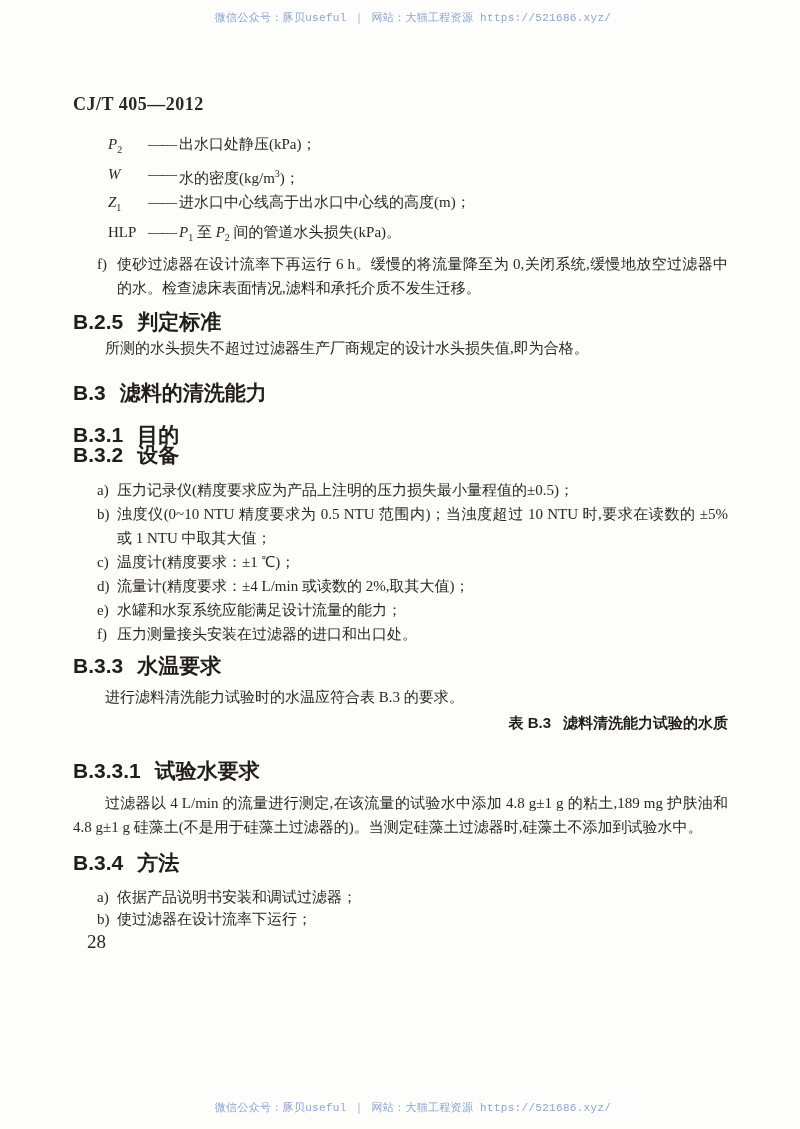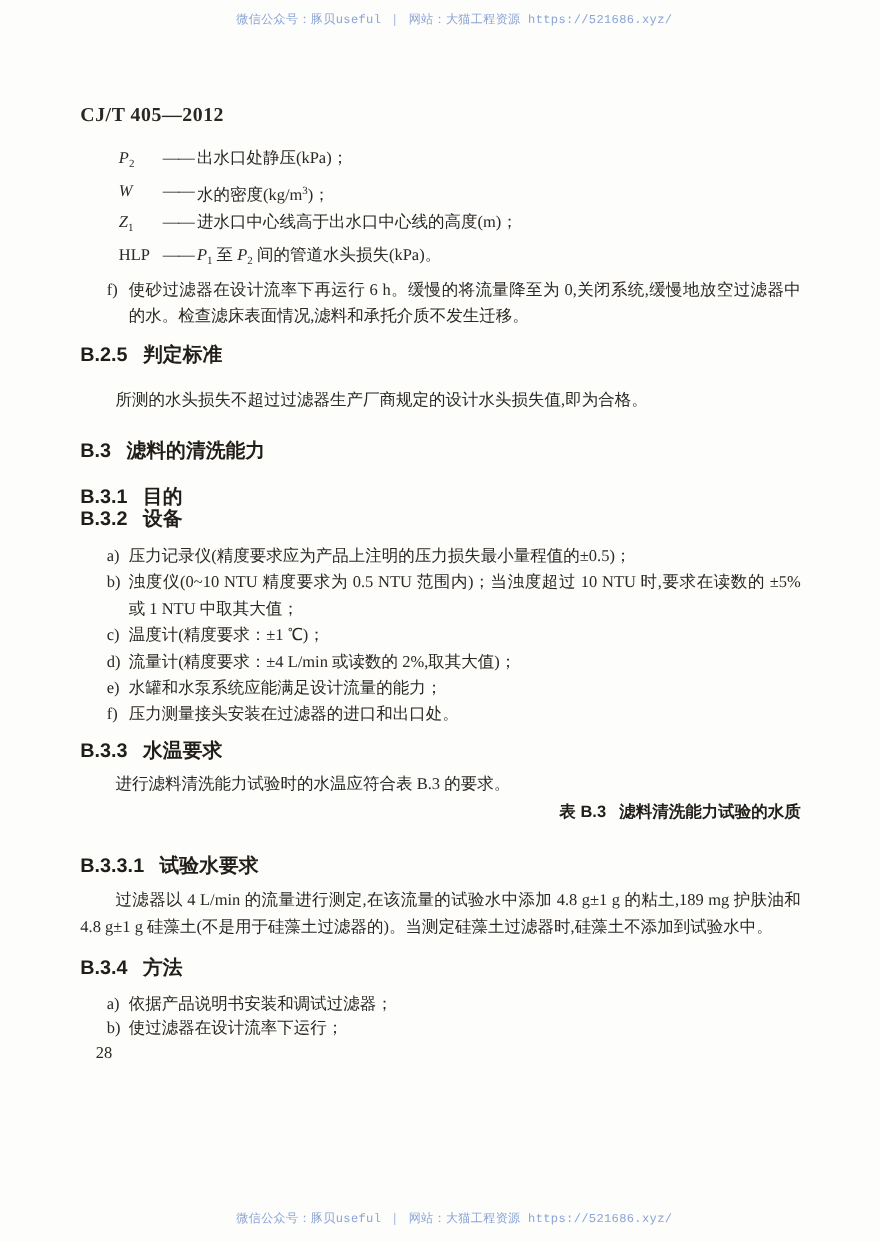--- a/index.html
+++ b/index.html
@@ -52,40 +52,40 @@
   }
   .li .marker { position: absolute; left: 24px; }
 
   .item-f { margin-top: 2px; }
 
   .h2 {
     display: flex;
     gap: 14px;
     font-family: "Liberation Sans", sans-serif;
     font-weight: bold;
-    font-size: 18px;
+    font-size: 21px;
     line-height: 20px;
     color: #211d18;
   }
   .mt-b25 { margin-top: 12px; }
   .mt-b3  { margin-top: 23px; }
   .mt-b31 { margin-top: 22px; }
   .mt-b32 { }
   .mt-b33 { margin-top: 10px; }
   .mt-b331{ margin-top: 28px; }
   .mt-b34 { margin-top: 14px; }
 
   .para {
     margin: 0;
     text-indent: 32px;
     line-height: 24px;
     font-size: 15px;
     text-align: justify;
   }
-  .para-b25 { margin-top: 20px; }
+  .para-b25 { margin-top: 4px; }
   .para-b31 { margin-top: 15px; }
   .para-b33 { margin-top: 9px; }
   .para-b331{ margin-top: 10px; }
 
   .list-b32 { margin-top: 13px; }
   .list-b34 { margin-top: 13px; }
   .list-b34 .li { line-height: 22px; }
 
   .caption {
     margin-top: 4px;
@@ -114,21 +114,21 @@
   }
   table.b3 th {
     font-family: "Liberation Sans", sans-serif;
     font-weight: bold;
     font-size: 14.5px;
     color: #211d18;
   }
   table.b3 td { font-size: 14.5px; }
   table.b3 .col-left { width: 48.8%; }
 
-  .page-num { margin-top: 2px; margin-left: 14px; font-size: 15px; line-height: 20px; }
+  .page-num { margin-top: 2px; margin-left: 14px; font-size: 19px; line-height: 20px; }
 </style>
 </head>
 <body>
 
 <div class="page">
 
   <div class="wm wm-top">微信公众号：豚贝useful ｜ 网站：大猫工程资源 https://521686.xyz/</div>
 
   <div class="content">
 

